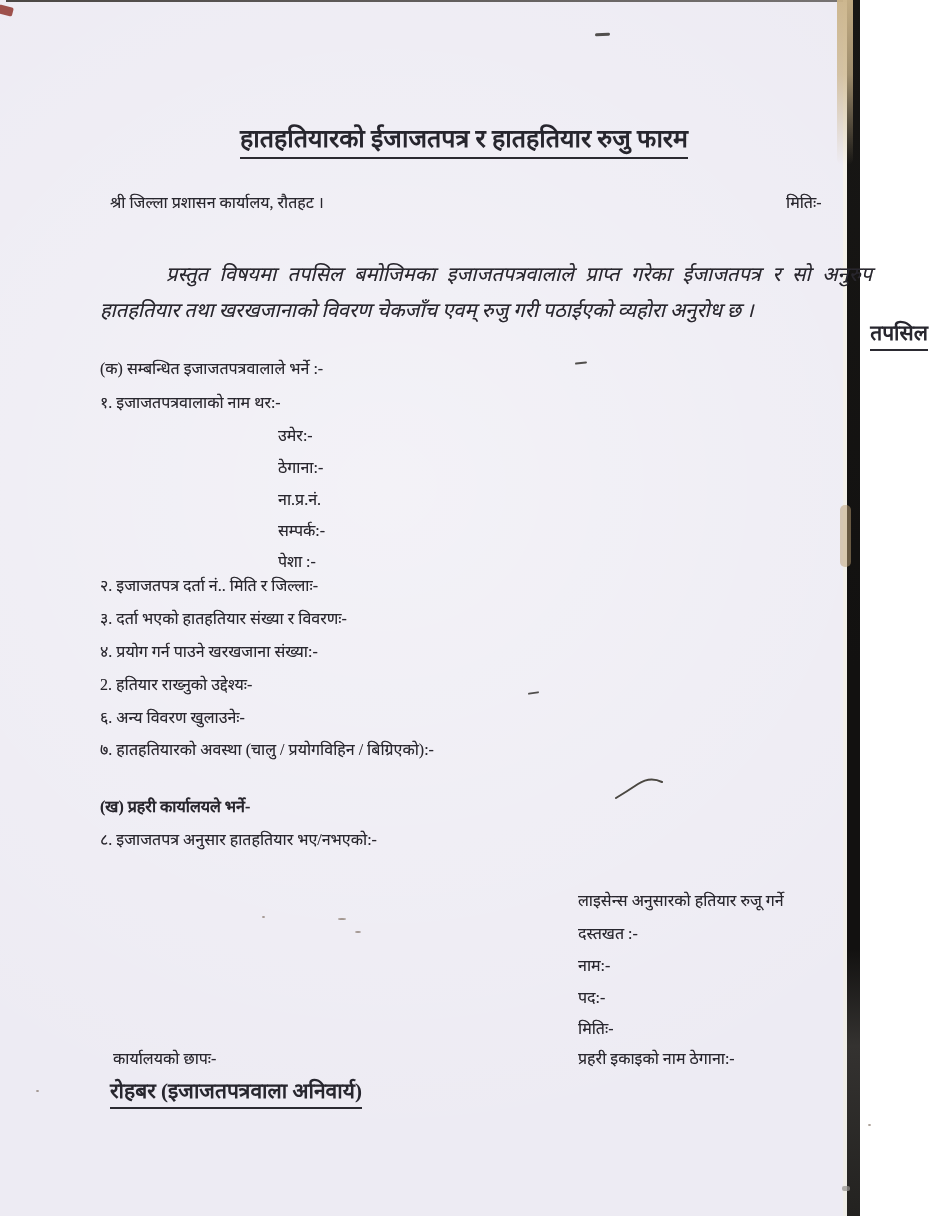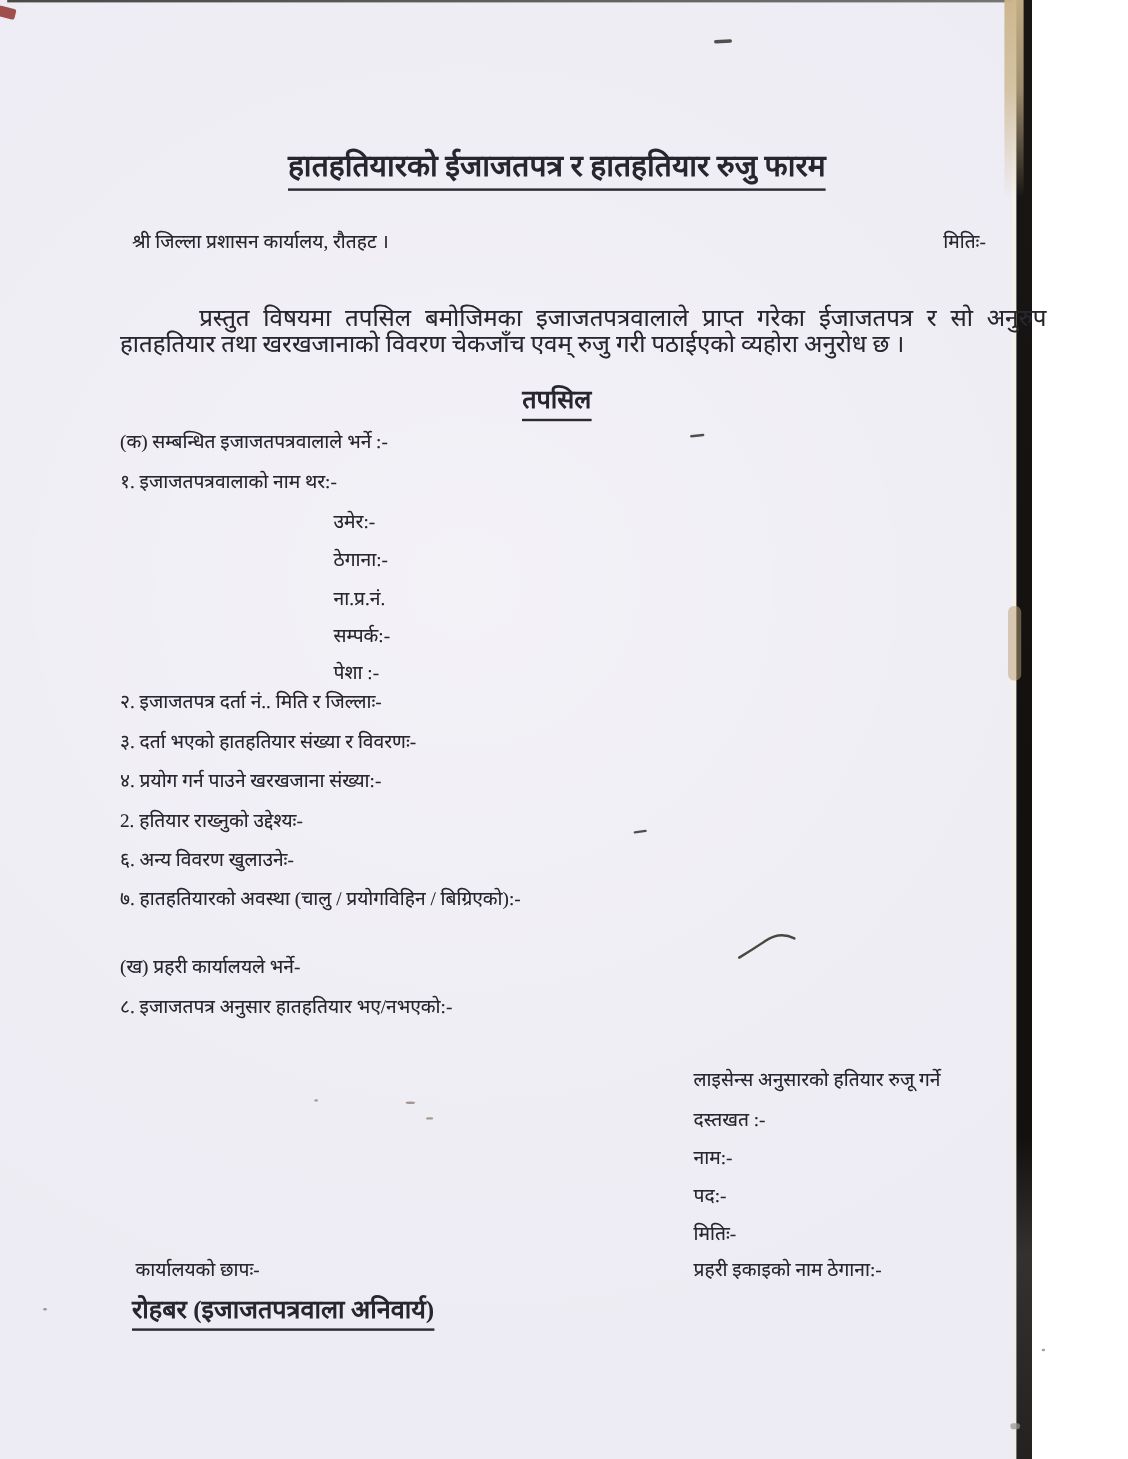--- a/index.html
+++ b/index.html
@@ -15,37 +15,38 @@
       #edebf3;
     color:#27262e;
   }
   .ln{
     position:absolute;
     font-size:16px;
     line-height:26px;
     white-space:nowrap;
     text-shadow:0 0 .5px rgba(70,50,40,.35);
   }
-  .bold{font-weight:normal;}
+  .bold{font-weight:bold;}
   .title{
     position:absolute;top:120px;left:0;width:928px;
     text-align:center;font-size:25px;font-weight:bold;
   }
   .title .u, .subhead .u, .rohabar .u{
     display:inline-block;border-bottom:2px solid #2b2a31;padding-bottom:3px;
   }
   .subhead{
     position:absolute;top:318px;left:0;width:928px;
-    text-align:center;font-size:21px;font-weight:bold;
+    text-align:right;font-size:21px;font-weight:bold;
   }
   .para{
     position:absolute;top:256px;left:100px;width:772px;
-    font-size:20px;line-height:21px;
+    font-size:20px;line-height:36px;
     text-align:justify;text-align-last:left;text-indent:66px;
     text-shadow:0 0 .5px rgba(70,50,40,.35);
+    font-style:italic;
   }
   .rohabar{position:absolute;top:1076px;left:110px;font-size:21px;font-weight:bold;white-space:nowrap;text-align:center;}
   
   .top-edge-line{position:absolute;top:0;left:6px;right:0;height:2px;
     background:linear-gradient(to right, rgba(58,54,50,.9), rgba(80,76,72,.75));}
   .corner-mark{position:absolute;top:6px;left:-2px;width:15px;height:9px;
     background:#8a2a22;border-radius:2px;transform:rotate(14deg);opacity:.8;}
   .edge-strip{position:absolute;top:0;right:0;width:13px;height:1216px;
     background:linear-gradient(to bottom,#181715 0%,#121110 55%,#121110 78%,#343230 86%,#232220 100%);}
   .paper-edge-line{position:absolute;top:0;right:13px;width:4px;height:1216px;

